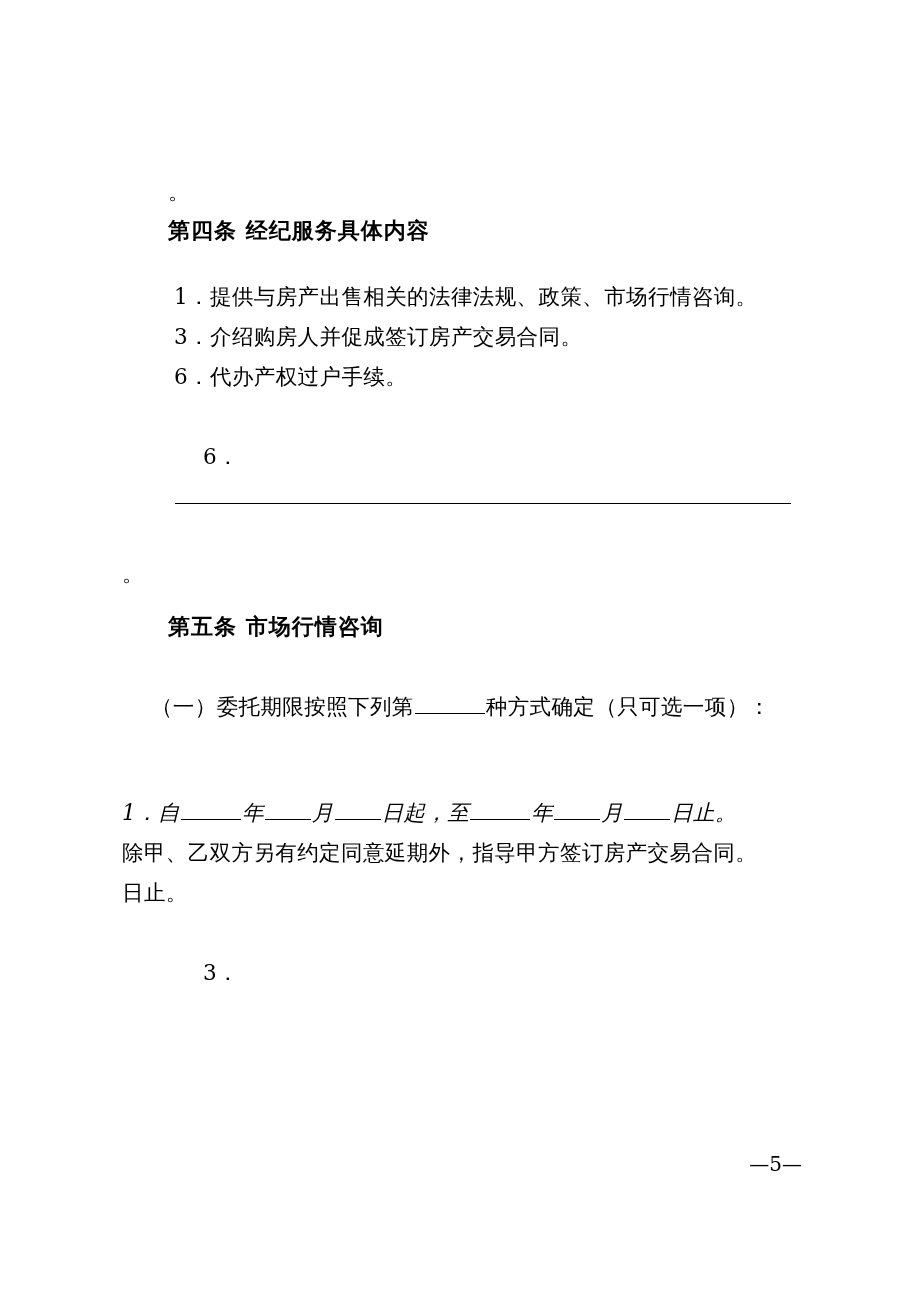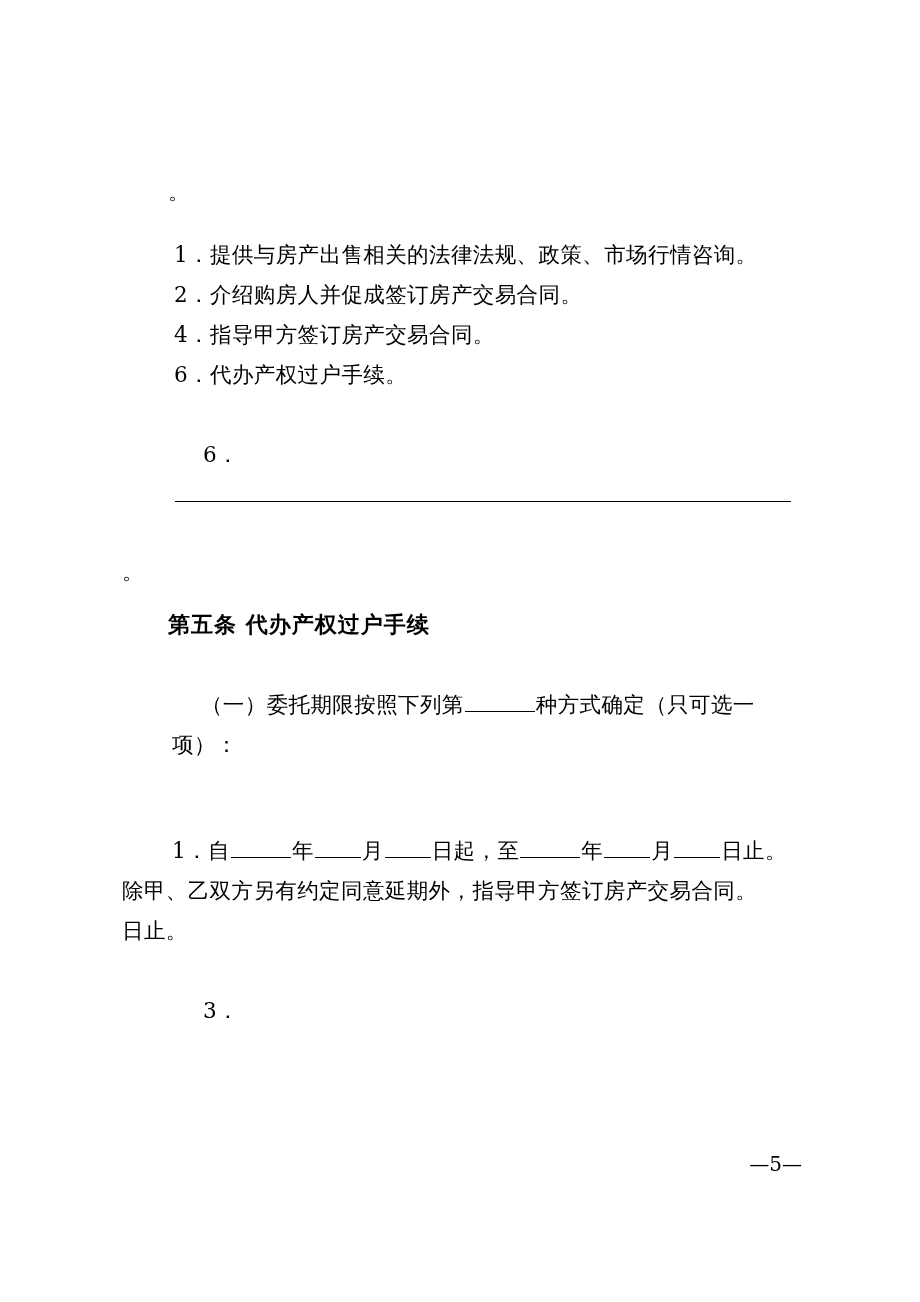--- a/index.html
+++ b/index.html
@@ -43,21 +43,20 @@
     font-weight: bold;
     font-size: 22px;
     line-height: 42px;
     margin-left: 46px;
     letter-spacing: 1px;
   }
   .indent1 {
     margin-left: 46px;
   }
   .indent2 {
-    margin-left: 50px;
   }
   .indent-list {
     margin-left: 52px;
   }
   .gap-sm { height: 14px; }
   .gap-md { height: 26px; }
   .blank {
     display: inline-block;
     border-bottom: 1.5px solid #000;
     vertical-align: baseline;
@@ -73,47 +72,47 @@
     position: absolute;
     left: 0;
     top: 1152px;
     width: 920px;
     text-align: right;
     padding-right: 118px;
     box-sizing: border-box;
     font-size: 20px;
     font-family: "DejaVu Serif", "Liberation Serif", serif;
   }
-  .nowrap { white-space: nowrap; }
+  .nowrap { white-space: nowrap; font-style: italic; }
 </style>
 </head>
 <body>
 
 <div class="page">
 
   <div class="orphan-mark">。</div>
 
+  <div class="heading">第四条    经纪服务具体内容</div>
 
 
   <div class="gap-md"></div>
 
   <div class="line indent-list">1．提供与房产出售相关的法律法规、政策、市场行情咨询。</div>
-  <div class="line indent-list">2．介绍购房人并促成签订房产交易合同。</div>
-  <div class="line indent-list">4．指导甲方签订房产交易合同。</div>
+  <div class="line indent-list">3．介绍购房人并促成签订房产交易合同。</div>
   <div class="line indent-list">6．代办产权过户手续。</div>
 
   <div class="line indent-list">
     <span>6．</span><span class="blank b-fill"></span>
   </div>
 
   <div class="orphan-mark-left">。</div>
 
   <div class="gap-sm"></div>
 
-  <div class="heading">第五条    代办产权过户手续</div>
+  <div class="heading">第五条    市场行情咨询</div>
 
   <div class="line indent2">
     <span>（一）委托期限按照下列第</span><span class="blank b-lg"></span><span>种方式确定（只可选一项）：</span>
   </div>
 
   <div class="gap-md"></div>
 
   <div class="line indent2 nowrap">
     <span>1．自</span><span class="blank b-md"></span><span>年</span><span class="blank b-sm"></span><span>月</span><span class="blank b-sm"></span><span>日起，至</span><span class="blank b-md"></span><span>年</span><span class="blank b-sm"></span><span>月</span><span class="blank b-sm"></span><span>日止。</span>
   </div>

